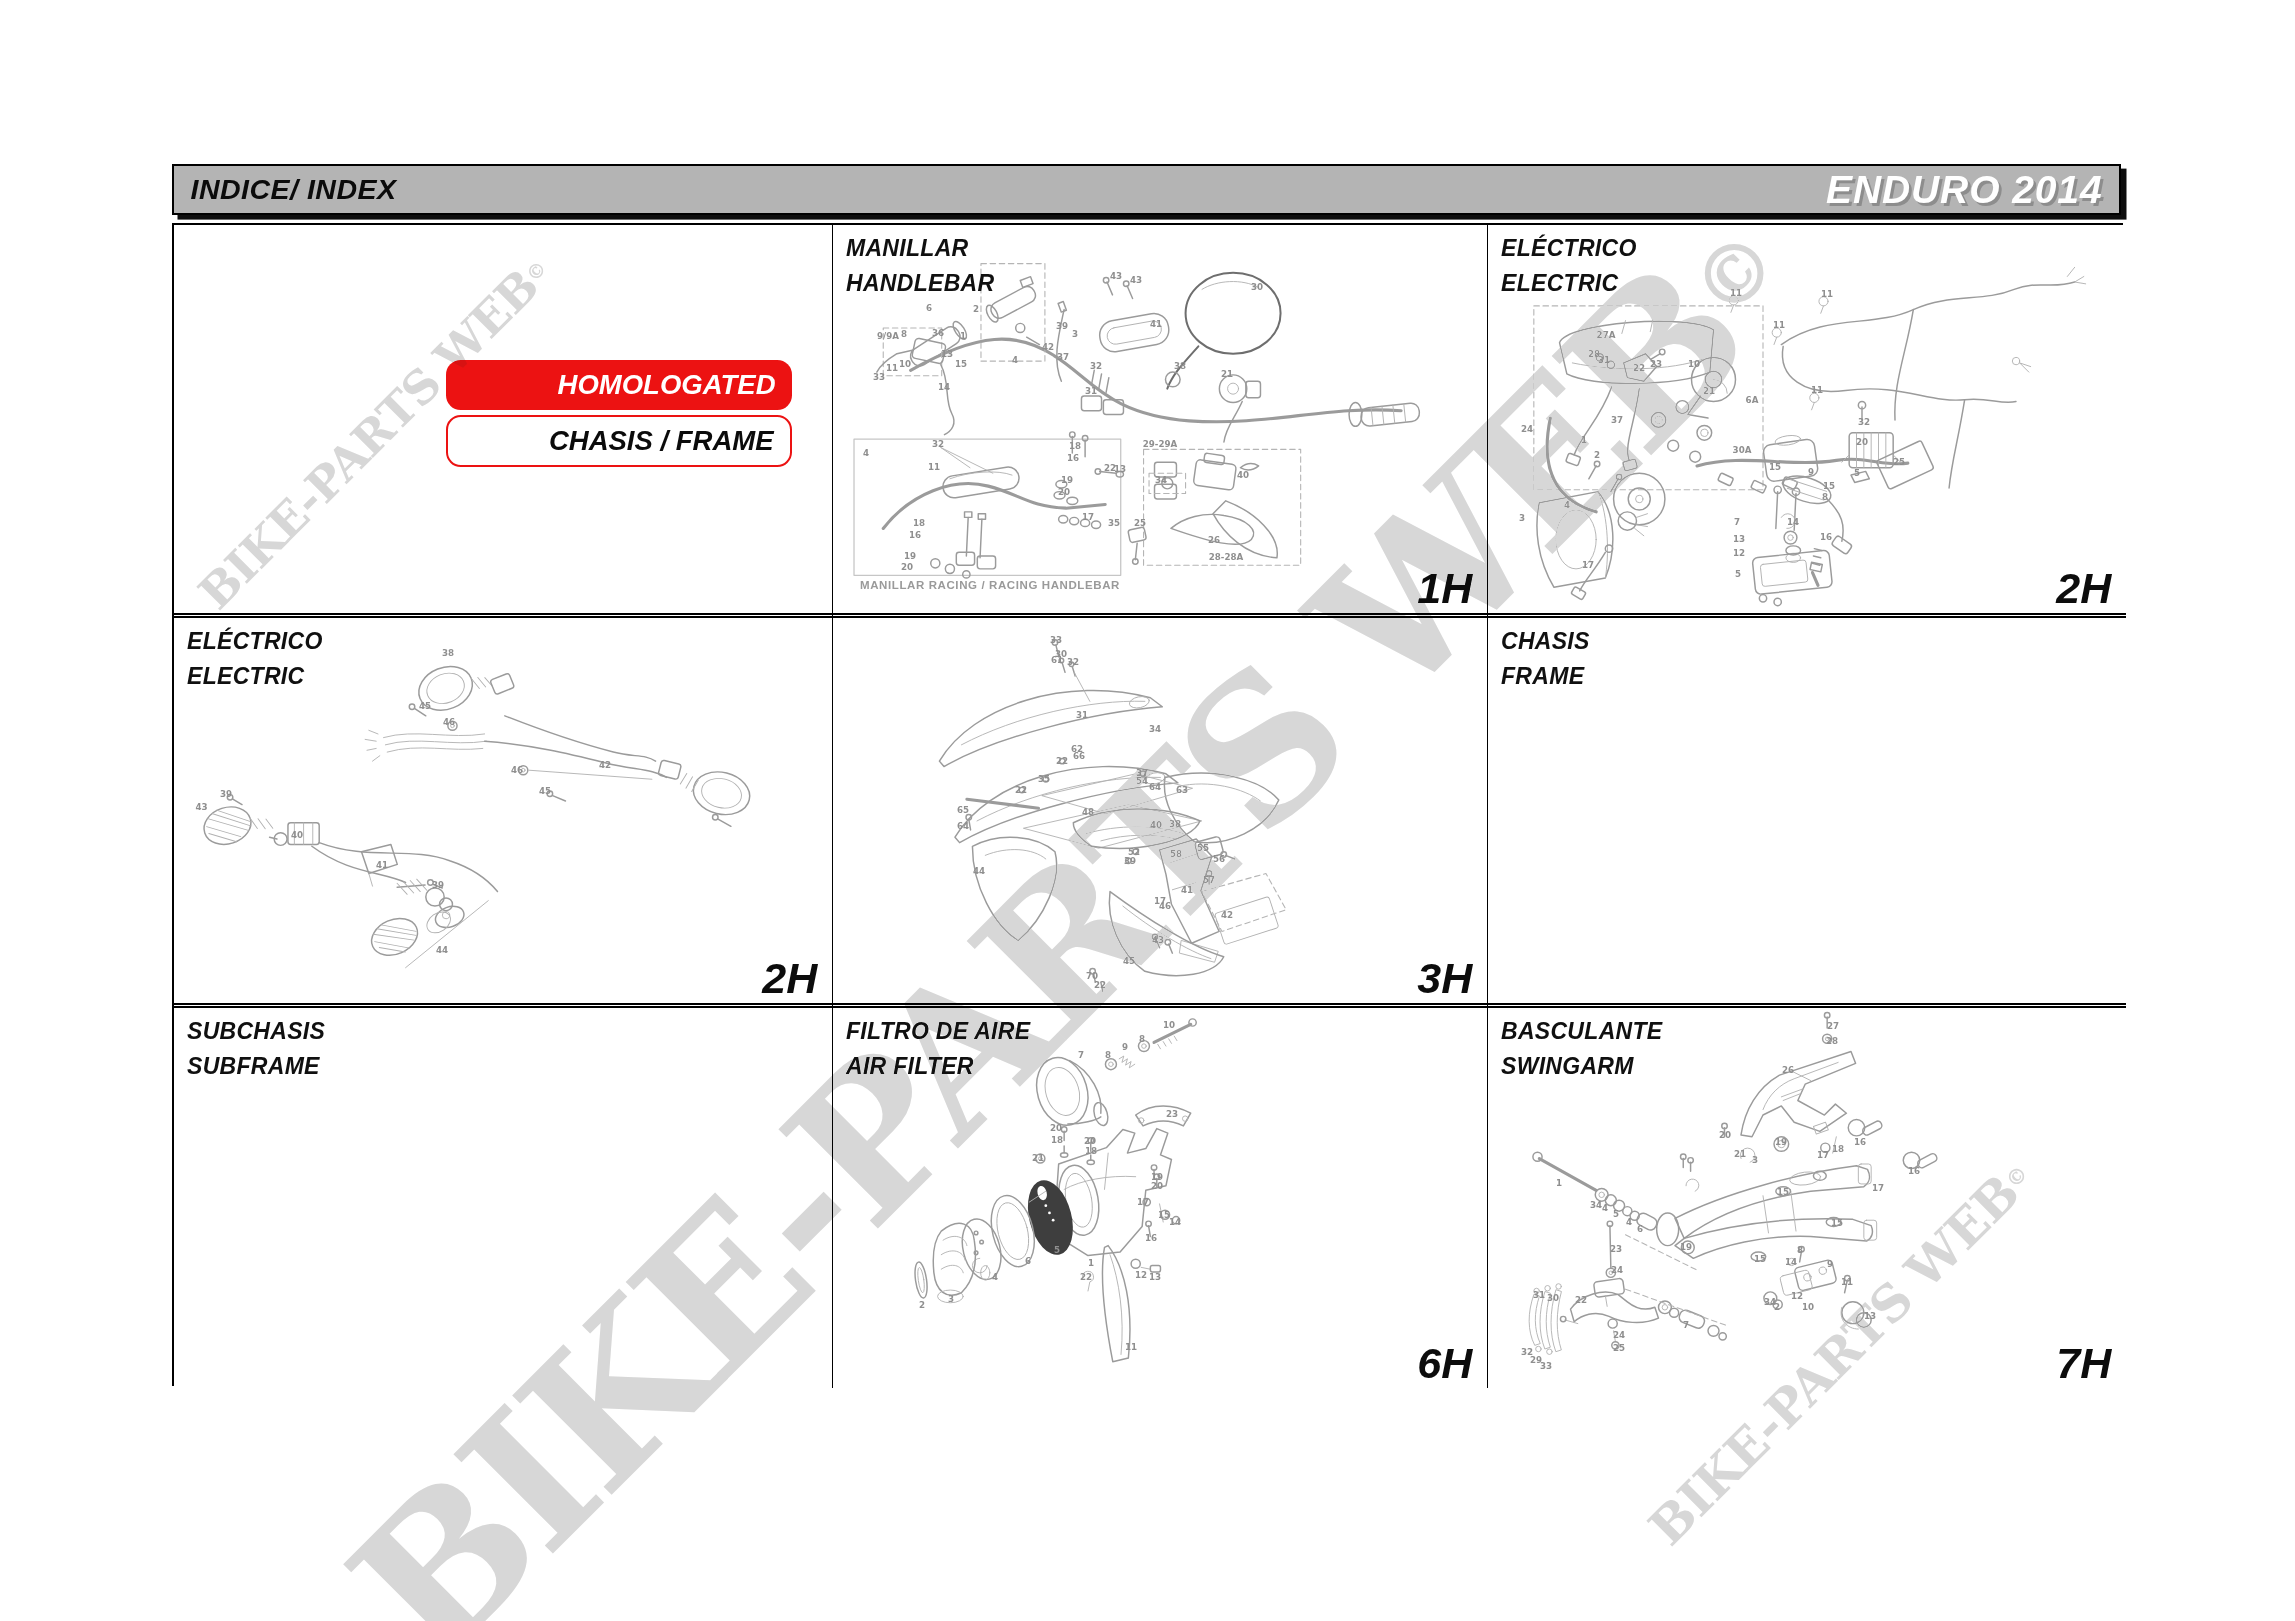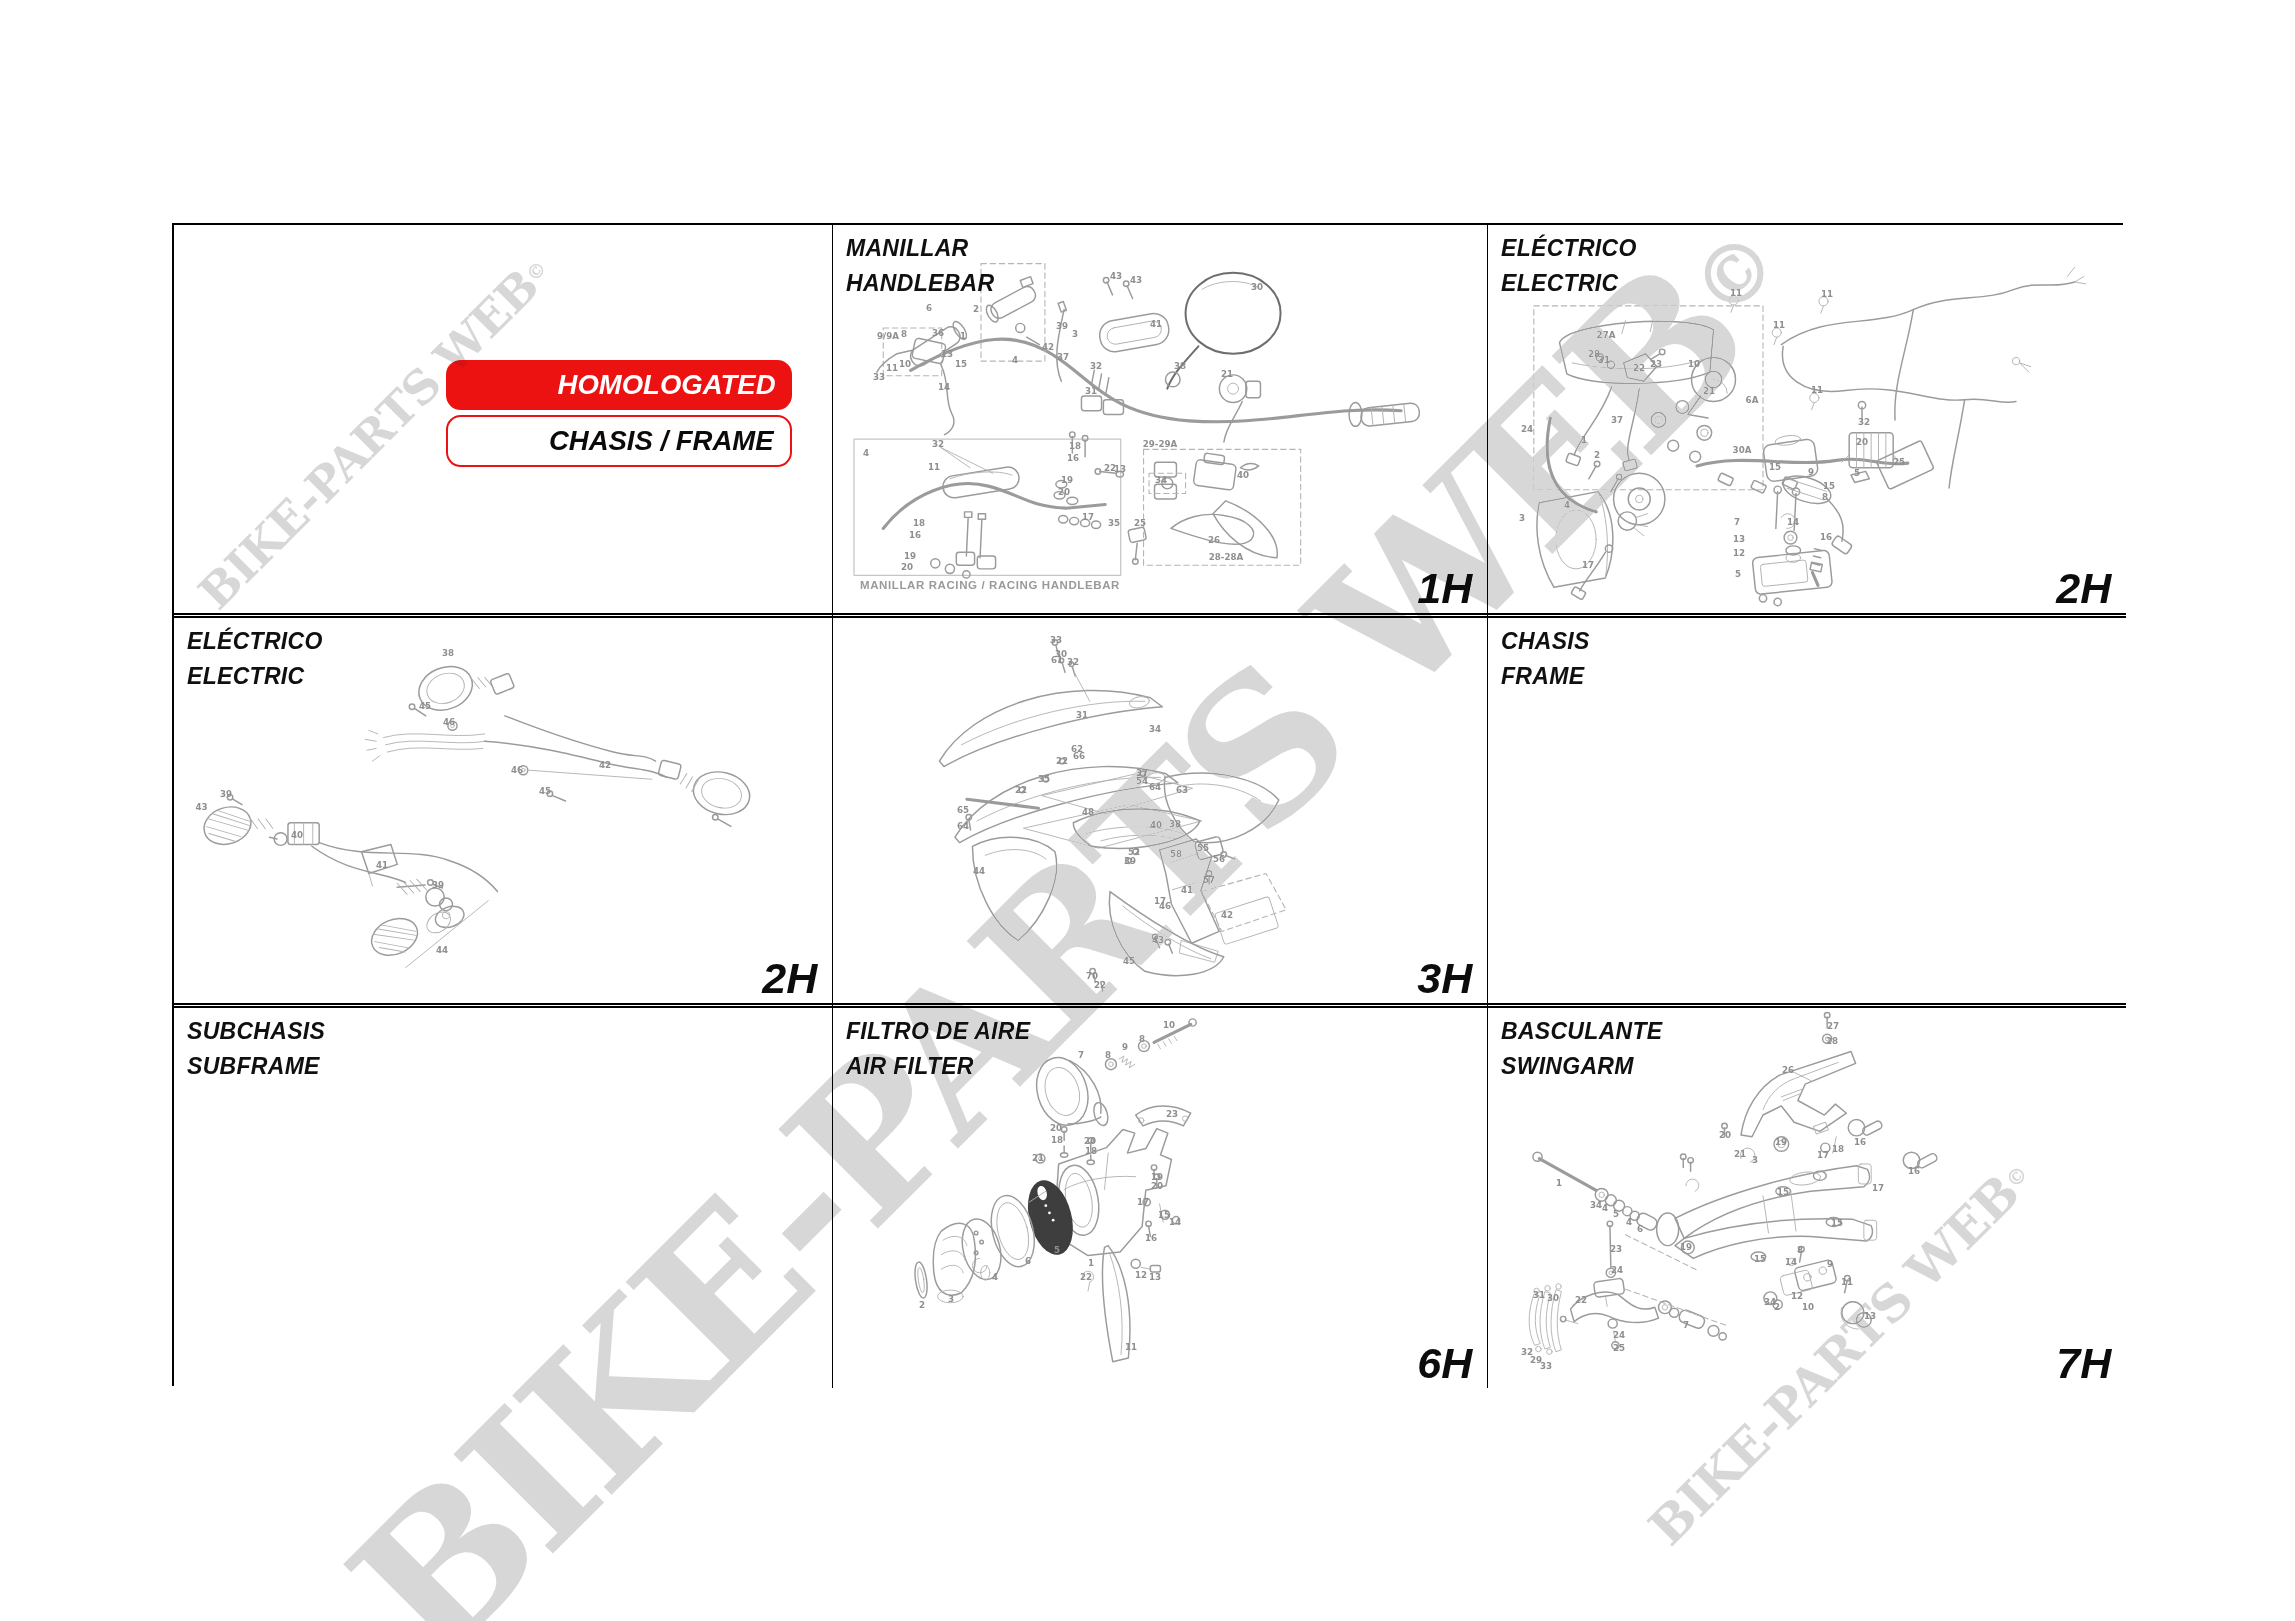--- a/index.html
+++ b/index.html
@@ -96,20 +96,24 @@
   #wm-corner { left: 375px; top: 433px; font-size: 46px; letter-spacing: -0.9px;
                transform: translate(-50%,-50%) rotate(-45deg); }
   #wm-bottom { left: 1841px; top: 1353px; font-size: 50px; letter-spacing: -0.9px;
                transform: translate(-50%,-50%) rotate(-45deg); }
 </style>
 </head>
 <body>
 
 <div id="page">
 
+  <div id="headerbar">
+    <span class="idx-title">INDICE/ INDEX</span>
+    <span class="model">ENDURO 2014</span>
+  </div>
 
   <div id="grid">
 
     <div class="cell c0 r0">
       <div class="btn" id="btn-homologated">HOMOLOGATED</div>
       <div class="btn" id="btn-chasis">CHASIS / FRAME</div>
     </div>
 
     <div class="cell r0">
       <div class="cell-title">

